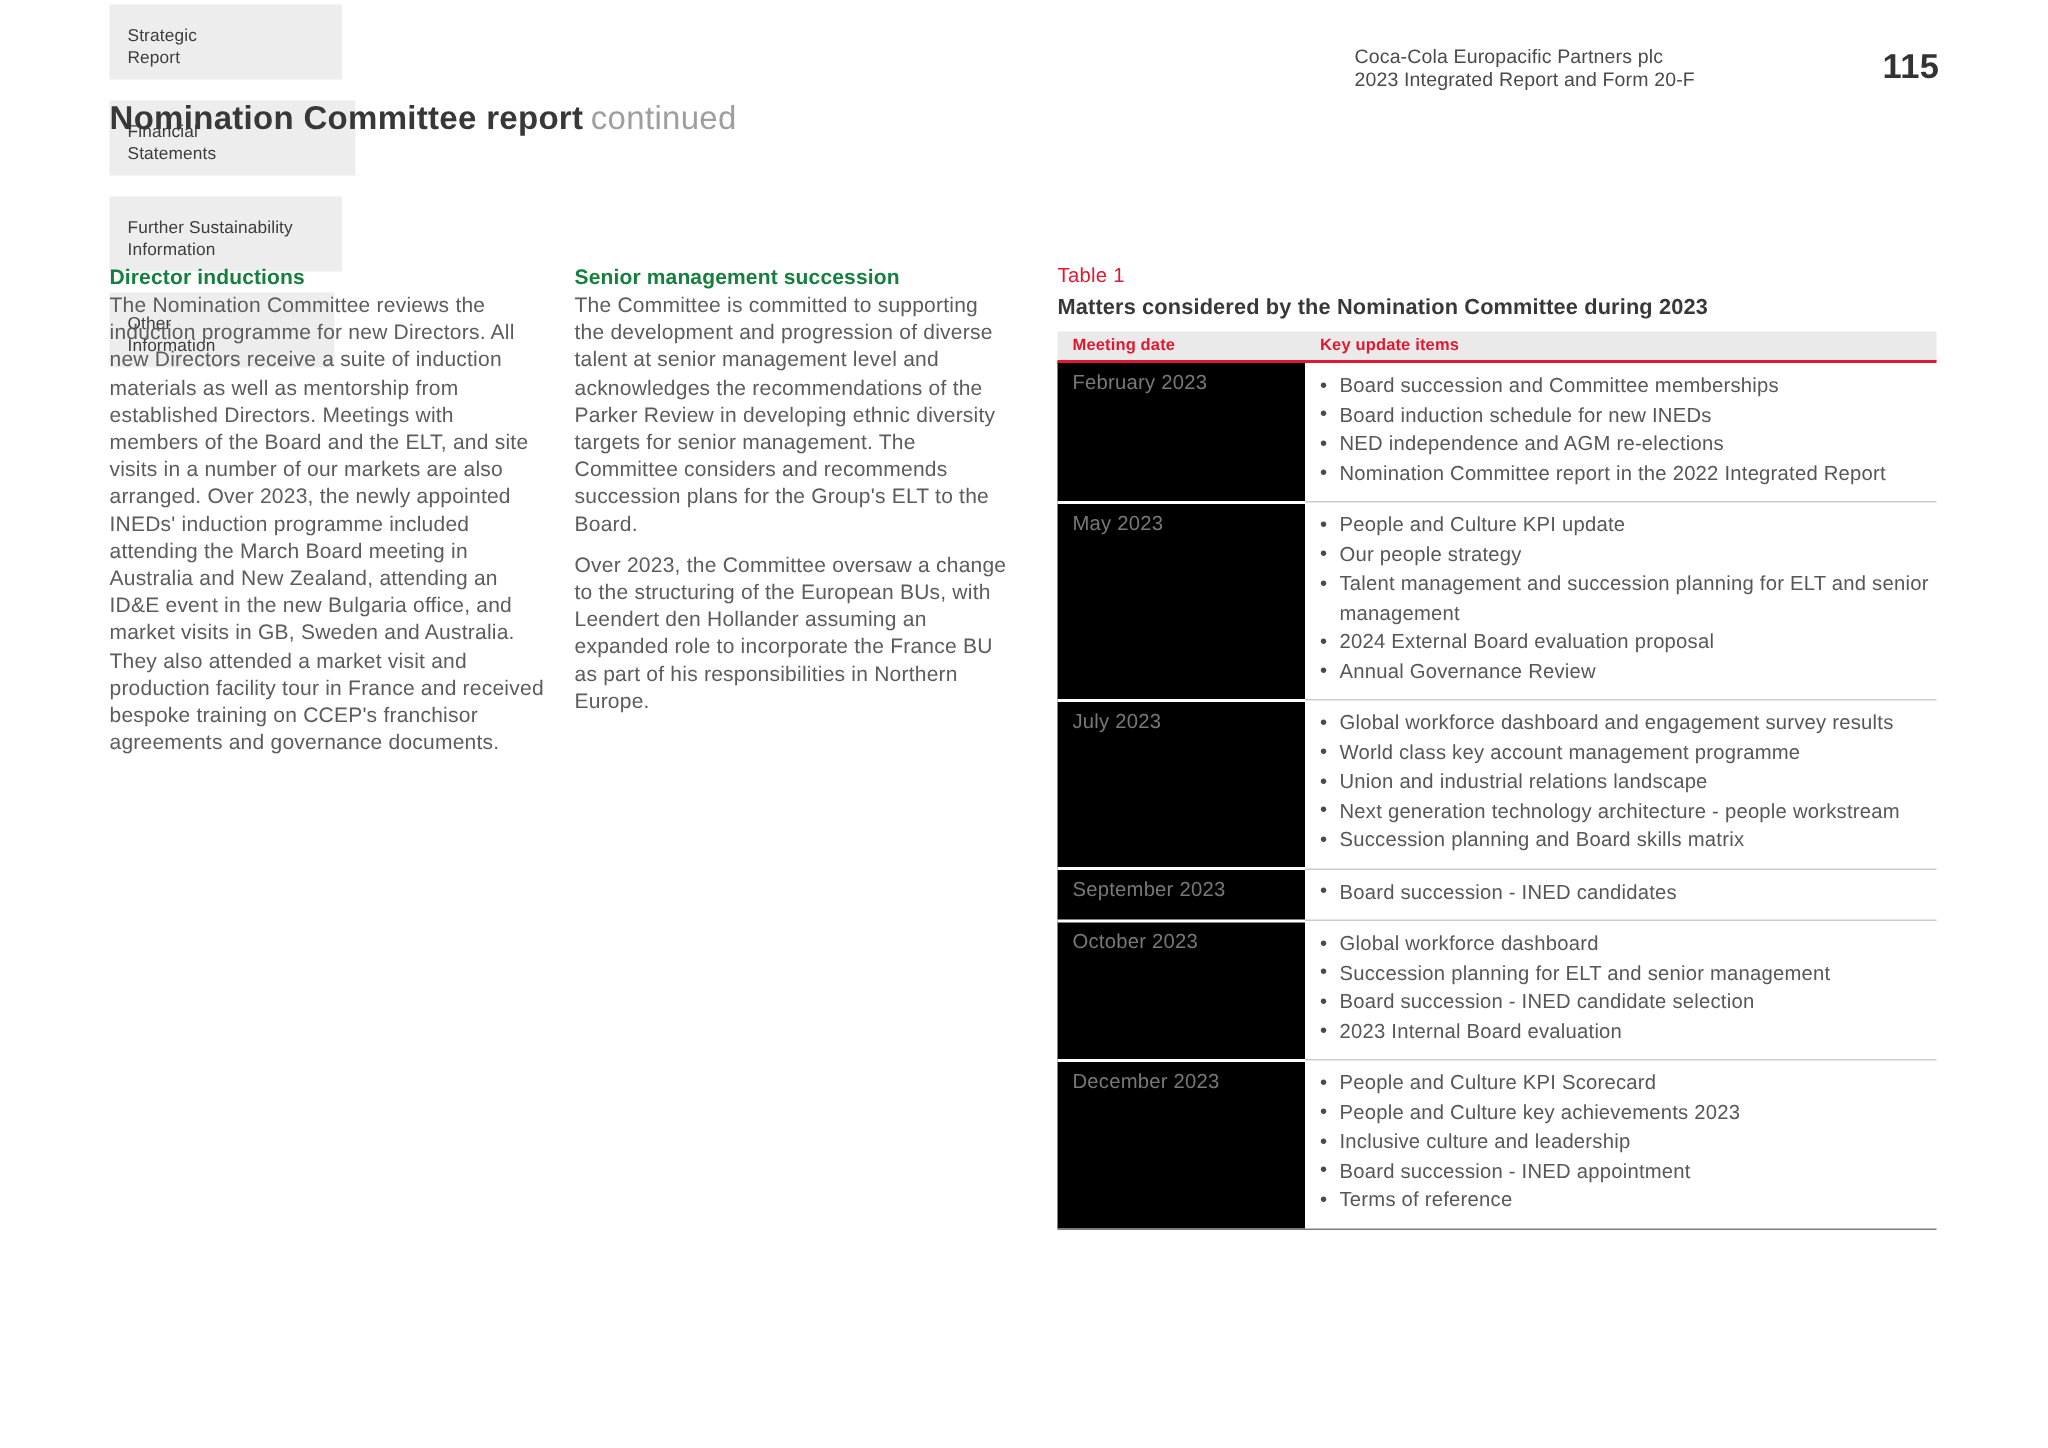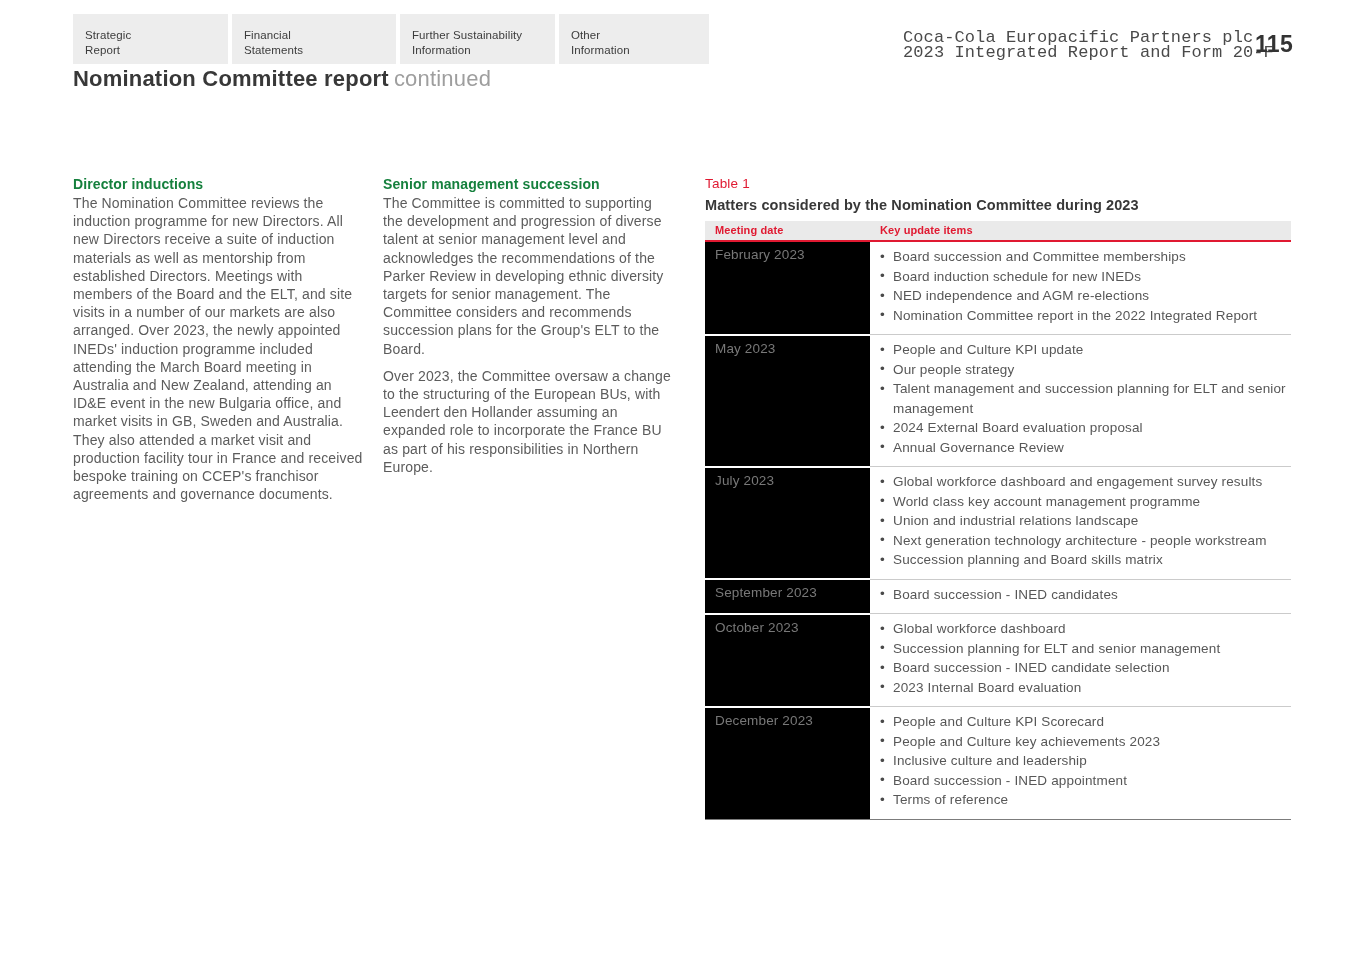--- a/index.html
+++ b/index.html
@@ -5,37 +5,37 @@
   * { margin: 0; padding: 0; box-sizing: border-box; }
   html, body { background: #ffffff; }
   body {
     font-family: "Liberation Sans", "DejaVu Sans", sans-serif;
     width: 1365px; height: 965px; position: relative; overflow: hidden;
     color: #444;
   }
   .page { position: absolute; inset: 0; background: #fff; }
 
   
-  .tabs { position: absolute; left: 73px; top: 14px; display: flex; gap: 4px; }
+  .tabs { position: absolute; left: 73px; top: 3px; display: flex; gap: 14px; flex-direction: column; }
   .tab {
     background: #ededed; height: 50px; display: flex; align-items: flex-end;
     padding: 0 10px 7px 12px; cursor: default;
   }
   .tab .tab-label {
     font-size: 11.5px; line-height: 14.5px; color: #3c3c3c; letter-spacing: 0.1px;
   }
   .tab.active { background: #e01931; }
   .tab.active .tab-label { color: #ffffff; font-weight: bold; }
   .tab-w1 { width: 155px; } .tab-w2 { width: 150px; } .tab-w3 { width: 164px; }
   .tab-w4 { width: 155px; } .tab-w5 { width: 150px; }
 
   
   .brand {
     position: absolute; left: 903px; top: 30px;
-    font-size: 17px; line-height: 15px; color: #4a4a4a; letter-spacing: 0.1px; font-family: Liberation Mono, monospace;
+    font-size: 13px; line-height: 15px; color: #4a4a4a; letter-spacing: 0.1px;
   }
   .page-number {
     position: absolute; right: 72px; top: 31px;
     font-size: 23px; font-weight: bold; color: #333; letter-spacing: 0.3px;
   }
 
   
   .page-title { position: absolute; left: 73px; top: 66px; font-size: 22px; letter-spacing: 0.2px; }
   .page-title .t-main { font-weight: bold; color: #383838; }
   .page-title .t-suffix { font-weight: normal; color: #9e9e9e; margin-left: 5px; }

